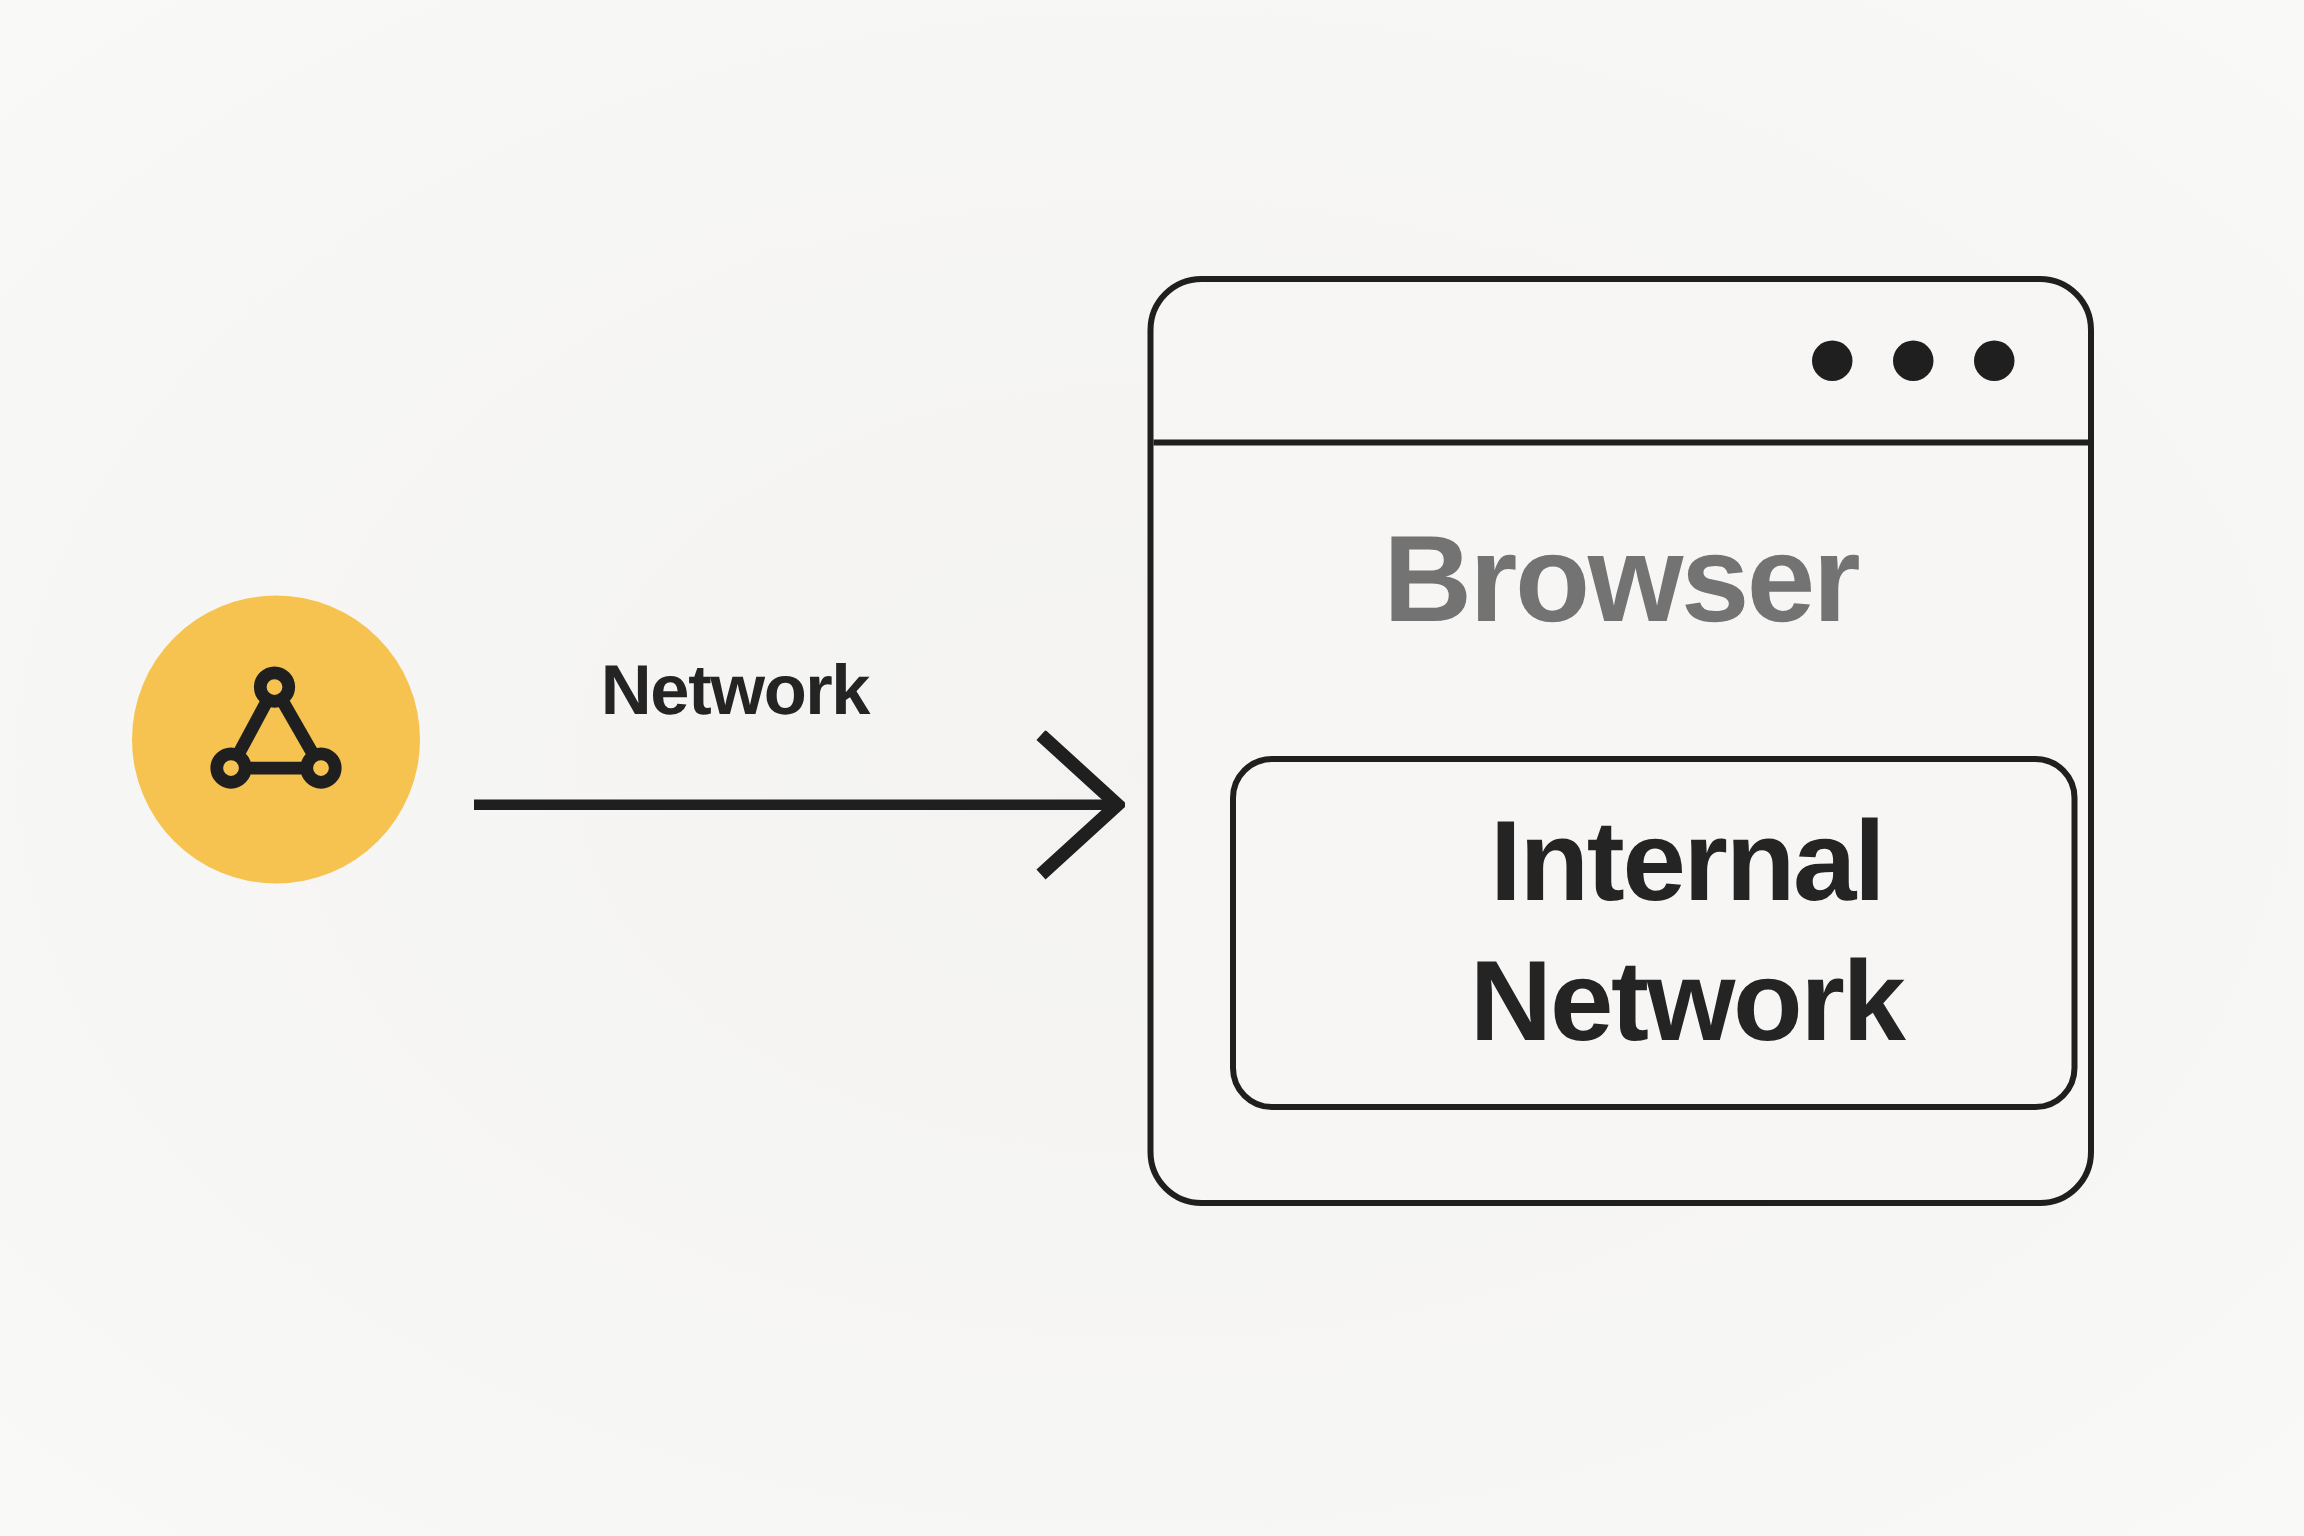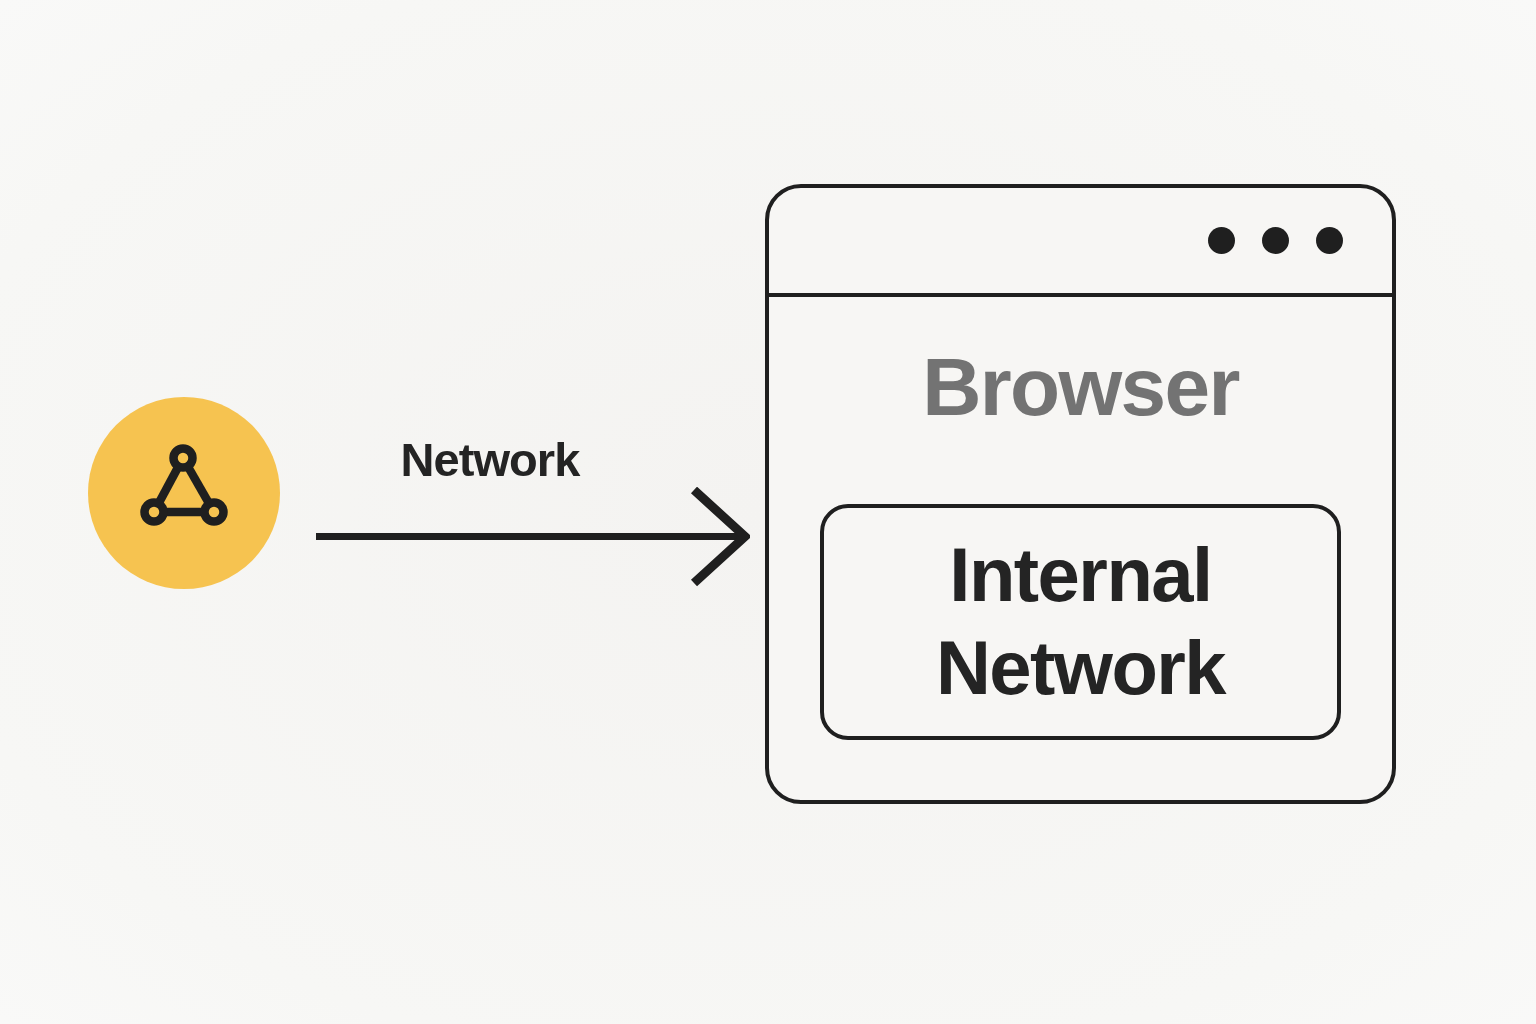--- a/index.html
+++ b/index.html
@@ -92,20 +92,21 @@
     left:51px; top:316px;
     width:513px; height:228px;
     border:4.5px solid var(--ink);
     border-radius:28px;
     background:var(--surface);
     display:flex;
     flex-direction:column;
     align-items:center;
     justify-content:center;
     text-align:center;
+    padding-left:44px;
   }
   .buffer-line{
     font-size:76px;
     font-weight:bold;
     letter-spacing:-0.02em;
     line-height:1.22;
     color:#242424;
     white-space:nowrap;
   }
 </style>

